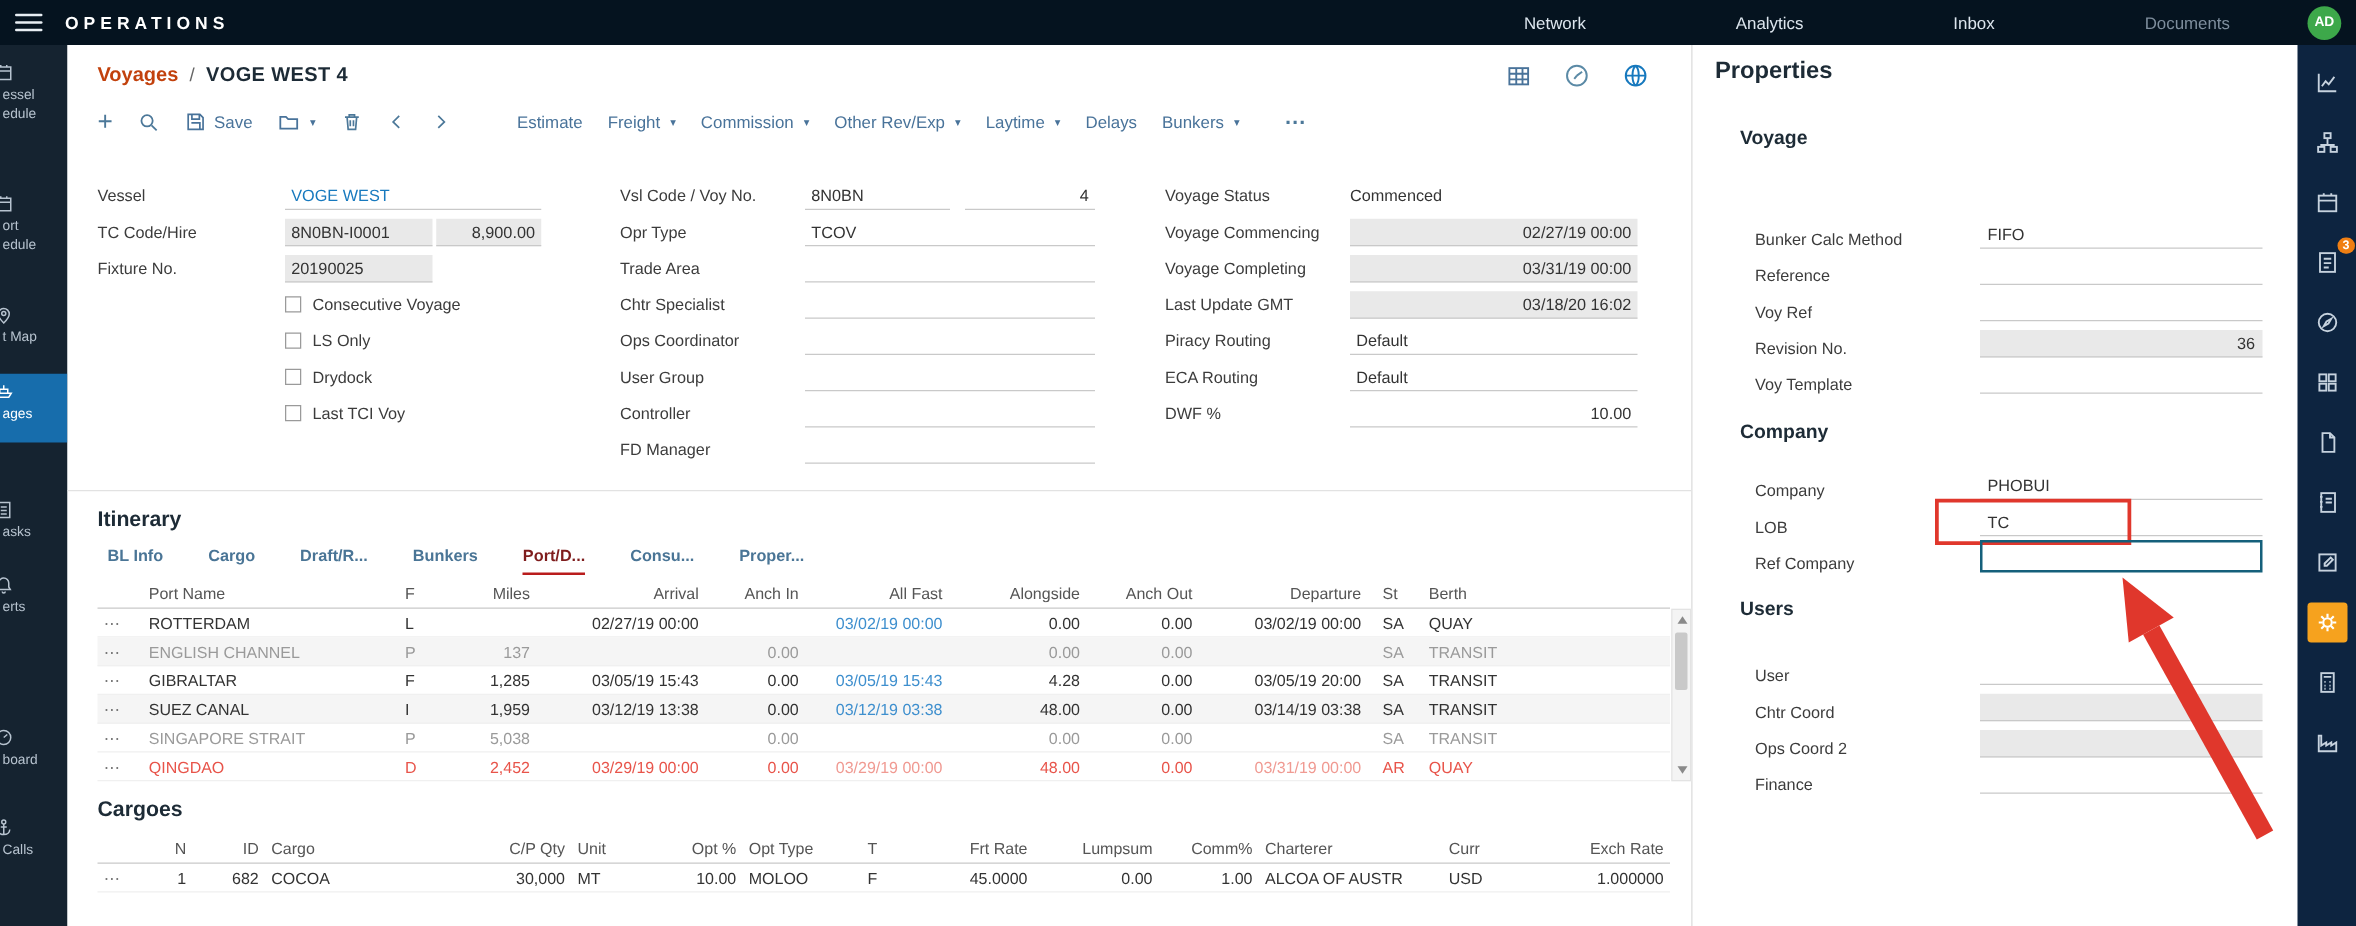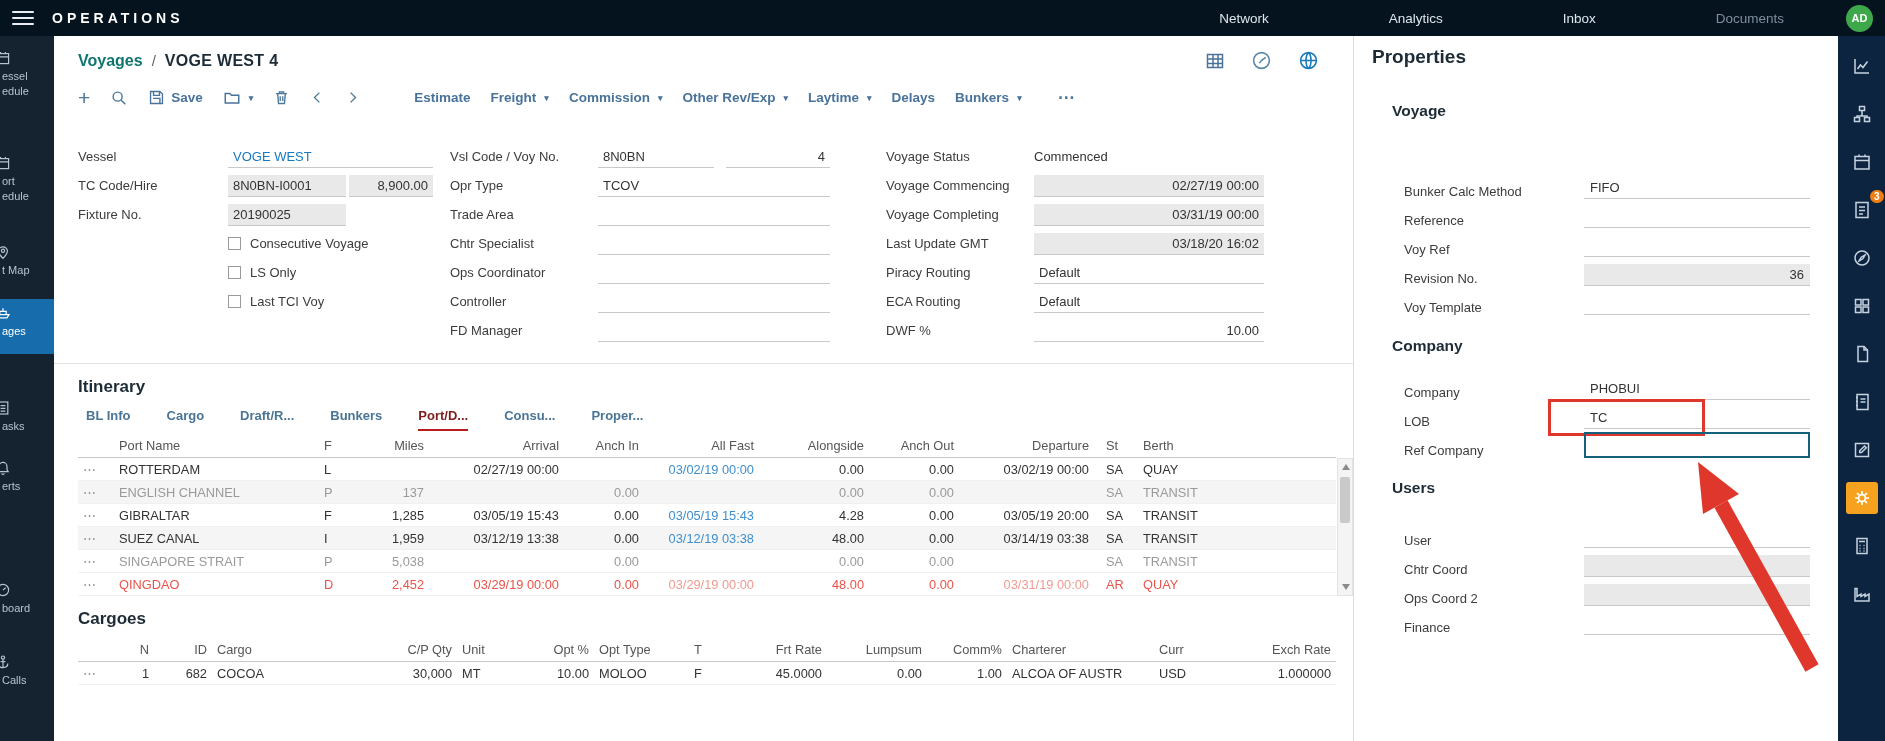--- a/index.html
+++ b/index.html
@@ -21,28 +21,28 @@
   
   .lrail { width:54px; background:#152330; color:#b7c3cf; flex:none; overflow:hidden; }
   .lr-item { display:flex; flex-direction:column; align-items:flex-start; font-size:11px; line-height:15px; padding:6px 2px; white-space:nowrap; cursor:pointer; width:100%; }
   .lr-item svg { margin-left:-7px; margin-bottom:3px; flex:none; }
   .lr-item span:empty { display:none; }
   .lr-item.active { background:#176dac; color:#fff; }
 
   
   .main { flex:1; min-width:0; display:flex; flex-direction:column; background:#fff; }
   .crumb-row { display:flex; align-items:center; padding:14px 34px 4px 24px; }
-  .crumb-link { color:#0f766e; font-size:16px; font-weight:bold; cursor:pointer; }
+  .crumb-link { color:#c2410c; font-size:16px; font-weight:bold; cursor:pointer; }
   .crumb-sep { color:#666; margin:0 9px; font-size:15px; }
   .crumb-cur { color:#1d2b36; font-size:16px; font-weight:bold; letter-spacing:.3px; }
   .crumb-icons { margin-left:auto; display:flex; gap:26px; align-items:center; }
   .ci { cursor:pointer; display:flex; }
 
   .toolbar { display:flex; align-items:center; padding:12px 24px 10px; color:#4c7899; gap:20px; font-size:13.5px; }
-  .tbtn { display:flex; align-items:center; gap:6px; cursor:pointer; font-weight:bold; color:#49739a; white-space:nowrap; }
+  .tbtn { display:flex; align-items:center; gap:6px; cursor:pointer; font-weight:normal; color:#49739a; white-space:nowrap; }
   .ticon { display:flex; align-items:center; cursor:pointer; color:#4c7899; }
   .plus { font-size:21px; font-weight:normal; line-height:18px; }
   .caret { font-size:9px; margin-left:2px; }
   .more { font-size:17px; font-weight:bold; letter-spacing:1px; margin-left:16px; }
   .tb-gap { width:14px; }
 
   
   .form-area { display:flex; padding:24px 0 0 24px; }
   .frow { display:flex; align-items:center; height:29px; font-size:13px; color:#3c3c3c; }
   .flabel { flex:none; }
@@ -337,44 +337,52 @@
           <div class="frow" style="padding-left:150px">
               <span class="cb"></span>
               <span>Consecutive Voyage</span>
             </div>
           <div class="frow" style="padding-left:150px">
               <span class="cb"></span>
               <span>LS Only</span>
             </div>
           <div class="frow" style="padding-left:150px">
               <span class="cb"></span>
+              <span>Drydock</span>
+            </div>
+          <div class="frow" style="padding-left:150px">
+              <span class="cb"></span>
               <span>Last TCI Voy</span>
             </div>
         </div>
 
-        <div class="fcol" style="width:380px">
+        <div class="fcol" style="margin-left:46px;width:380px">
           <div class="frow">
               <div class="flabel" style="width:148px">Vsl Code / Voy No.</div>
               <div class="ffield" style="width:116px">8N0BN</div>
               <div class="ffield right" style="width:104px;margin-left:12px">4</div>
             </div>
           <div class="frow">
               <div class="flabel" style="width:148px">Opr Type</div>
               <div class="ffield" style="width:232px">TCOV</div>
             </div>
           <div class="frow">
               <div class="flabel" style="width:148px">Trade Area</div>
               <div class="ffield" style="width:232px"></div>
             </div>
           <div class="frow">
               <div class="flabel" style="width:148px">Chtr Specialist</div>
               <div class="ffield" style="width:232px"></div>
             </div>
           <div class="frow">
               <div class="flabel" style="width:148px">Ops Coordinator</div>
+              <div class="ffield" style="width:232px"></div>
+            </div>
+          <div class="frow">
+              <div class="flabel" style="width:148px">User Group</div>
               <div class="ffield" style="width:232px"></div>
             </div>
           <div class="frow">
               <div class="flabel" style="width:148px">Controller</div>
               <div class="ffield" style="width:232px"></div>
             </div>
           <div class="frow">
               <div class="flabel" style="width:148px">FD Manager</div>
               <div class="ffield" style="width:232px"></div>
             </div>

